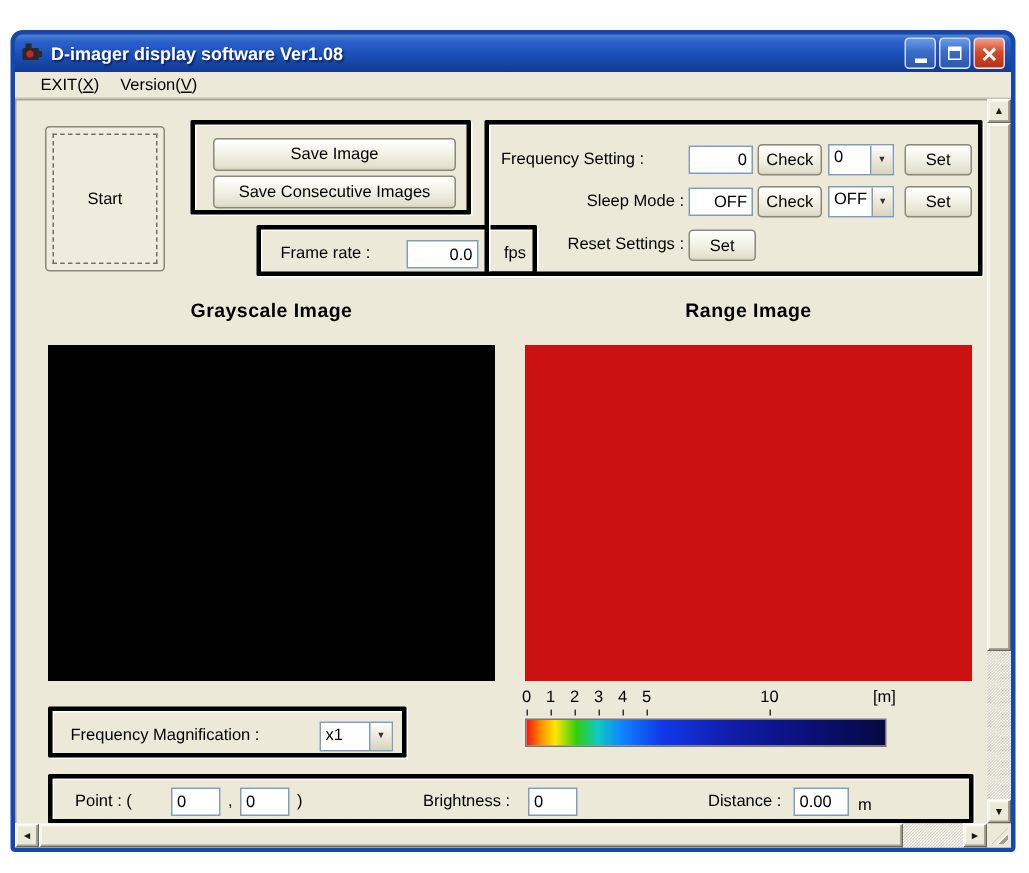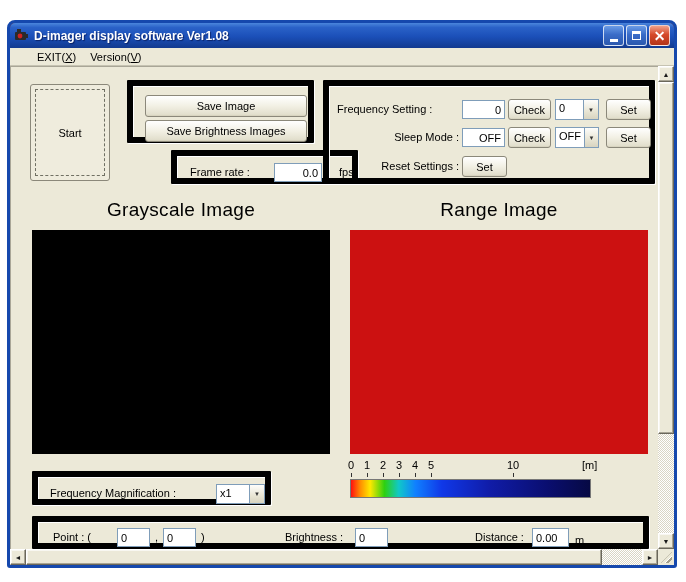--- a/index.html
+++ b/index.html
@@ -16,43 +16,43 @@
                      text-shadow:1px 1px 1px rgba(0,10,60,.6); white-space:nowrap; flex:1; }
   .tb-btn { width:21px; height:21px; border:1px solid rgba(255,255,255,.75); border-radius:3px;
             margin-left:2px; display:flex; align-items:center; justify-content:center; cursor:default; }
   .tb-blue { background:linear-gradient(180deg,#6a9be6 0%,#3a6cc8 45%,#2b58ae 100%); }
   .tb-red  { background:linear-gradient(180deg,#f0a088 0%,#d6492a 45%,#b33318 100%); }
   .g-min { width:8px; height:3px; background:#fff; margin-top:10px; }
   .g-max { width:9px; height:9px; border:1px solid #fff; border-top:3px solid #fff; }
   .g-close { color:#fff; font-size:14px; font-weight:bold; line-height:1; }
 
   .menubar { position:absolute; left:0; top:25px; right:0; height:18px; background:#ece9d8;
-             border-bottom:1px solid #c6c3b2; display:flex; align-items:center; padding-left:20px; }
+             border-bottom:1px solid #c6c3b2; display:flex; align-items:center; padding-left:10px; }
   .menu-item { padding:2px 7px; white-space:nowrap; }
 
   
   .client { position:absolute; left:0; top:43px; right:0; bottom:0; background:#ece9d8;
             box-shadow:inset 1px 1px 0 #a9a697; }
   .content { position:absolute; left:0; top:0; right:16px; bottom:16px; overflow:hidden; }
 
-  .group { position:absolute; border:6px solid #000000; border-radius:1px;
+  .group { position:absolute; border:3px solid #000000; border-radius:1px;
            box-shadow:1px 1px 0 #ffffff, inset 1px 1px 0 #ffffff;padding-left:26px; }
   .lbl { position:absolute; white-space:nowrap; }
   .btn { position:absolute; font:11px "Liberation Sans",sans-serif;
          background:linear-gradient(180deg,#ffffff 0%,#f2f0e4 50%,#e2dfcd 92%,#d3cfba 100%);
          border:1px solid #8b887a; border-radius:3px; cursor:default; }
   .field { position:absolute; border:1px solid #7f9db9; background:#fff;
            font:11px "Liberation Sans",sans-serif; padding:1px 3px; }
   .r { text-align:right; }
   .combo { position:absolute; border:1px solid #7f9db9; background:#fff; display:flex; overflow:hidden; }
   .combo-value { flex:1; padding:2px 3px; white-space:nowrap; }
   .combo-btn { width:15px; background:linear-gradient(180deg,#fdfdfb,#e8e5d4 60%,#d8d4c0);
                border-left:1px solid #7f9db9; display:flex; align-items:center; justify-content:center;
                font-size:6px; color:#333; }
-  .heading { position:absolute; font-size:19px; font-weight:normal; text-align:center; letter-spacing:.3px; }
+  .heading { position:absolute; font-size:13px; font-weight:bold; text-align:center; letter-spacing:.3px; }
   .canvas { position:absolute; }
 
   .start-btn { position:absolute; left:20px; top:18px; width:80px; height:97px;
                background:#efecdd; border:1px solid #8b887a; border-radius:3px;
                outline:1px dashed #707063; outline-offset:-6px;
                font:11px "Liberation Sans",sans-serif; cursor:default; }
 
   
   .scale { position:absolute; left:340px; top:391px; width:252px; height:46px; }
   .tick { position:absolute; top:2px; transform:translateX(-50%); font-size:11px; }
@@ -105,21 +105,21 @@
     <span class="menu-item"><span>Version(</span><u>V</u><span>)</span></span>
   </div>
 
   <div class="client">
     <div class="content">
 
       <button class="start-btn">Start</button>
 
       <div class="group" style="left:117px; top:14px; width:187px; height:63px;">
         <button class="btn" style="left:12px; top:9px; width:162px; height:22px;">Save Image</button>
-        <button class="btn" style="left:12px; top:34px; width:162px; height:22px;">Save Brightness Images</button>
+        <button class="btn" style="left:12px; top:34px; width:162px; height:22px;">Save Consecutive Images</button>
       </div>
 
       <div class="group" style="left:117px; top:84px; width:187px; height:34px;margin-left:44px;">
         <span class="lbl" style="left:13px; top:10px;">Frame rate :</span>
         <input class="field r" style="left: 97px; top: 7px; width: 48px; height: 19px;" readonly="" value="0.0">
         <span class="lbl" style="left:162px; top:10px;">fps</span>
       </div>
 
       <div class="group" style="left:313px; top:14px; width:332px; height:104px;">
         <span class="lbl" style="left:8px; top:17px; width:122px; text-align:left;">Frequency Setting :</span>

